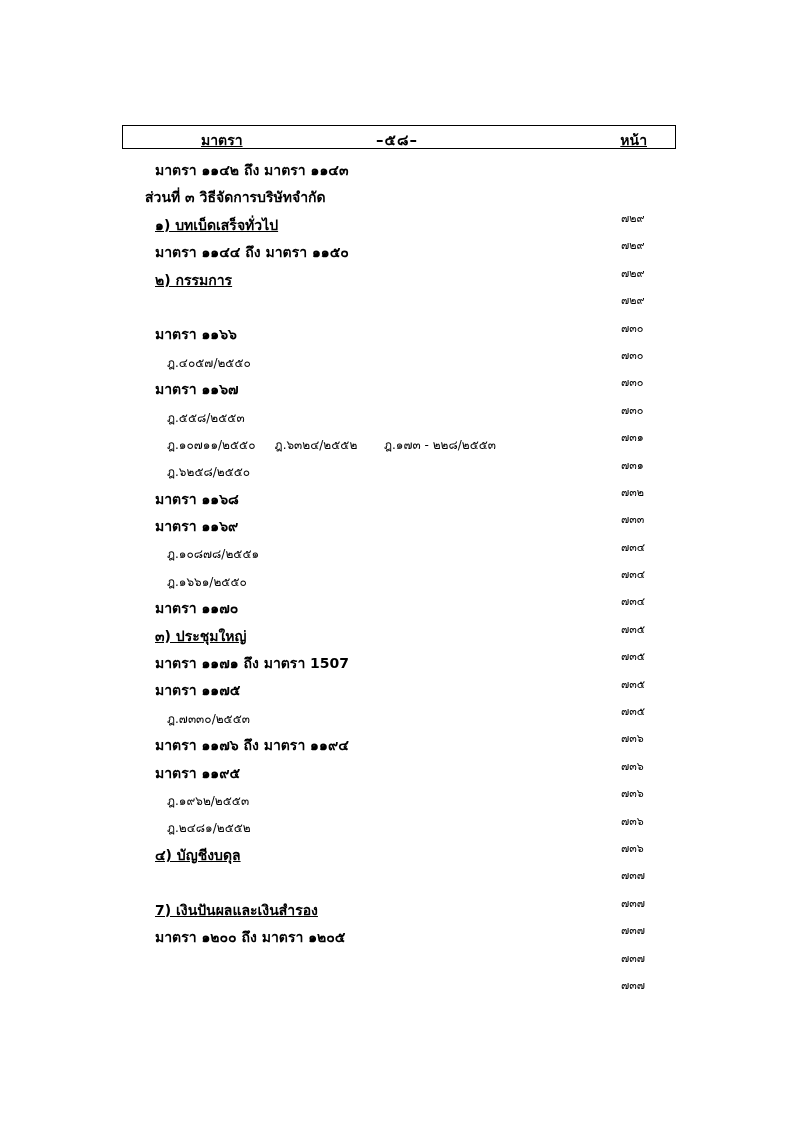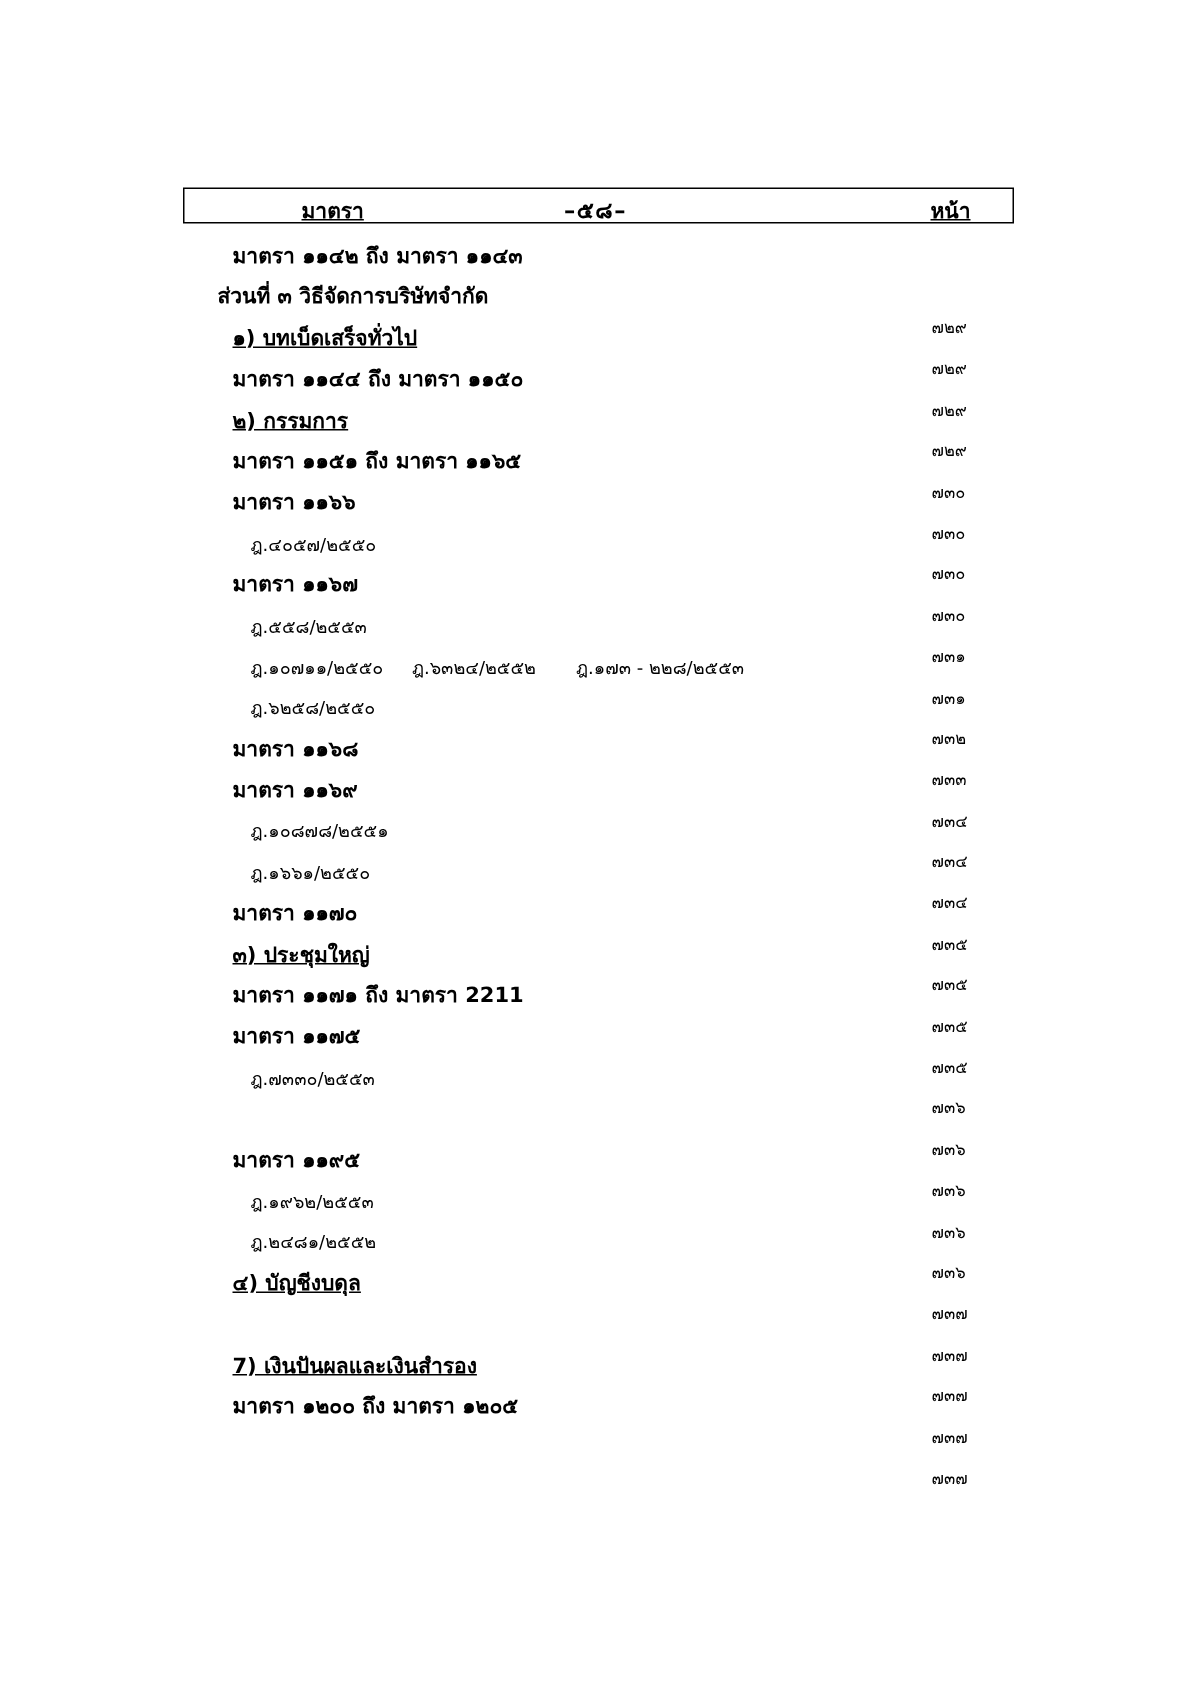--- a/index.html
+++ b/index.html
@@ -62,21 +62,20 @@
     </div>
     <div class="row lvl-article">
       <span class="label">มาตรา ๑๑๔๔ ถึง มาตรา ๑๑๕๐</span>
       <span class="page">๗๒๙</span>
     </div>
     <div class="row lvl-section">
       <span class="label">๒) กรรมการ</span>
       <span class="page">๗๓๐</span>
     </div>
     <div class="row lvl-article">
-      <span class="label">มาตรา ๑๑๕๑ ถึง มาตรา ๑๑๖๕</span>
       <span class="page">๗๓๐</span>
     </div>
     <div class="row lvl-article">
       <span class="label">มาตรา ๑๑๖๖</span>
       <span class="page">๗๓๐</span>
     </div>
     <div class="row lvl-case">
       <span class="label">ฎ.๔๐๕๗/๒๕๕๐</span>
       <span class="page">๗๓๐</span>
     </div>
@@ -114,32 +113,33 @@
     </div>
     <div class="row lvl-article">
       <span class="label">มาตรา ๑๑๗๐</span>
       <span class="page">๗๓๕</span>
     </div>
     <div class="row lvl-section">
       <span class="label">๓) ประชุมใหญ่</span>
       <span class="page">๗๓๕</span>
     </div>
     <div class="row lvl-article">
-      <span class="label">มาตรา ๑๑๗๑ ถึง มาตรา 2211</span>
+      <span class="label">มาตรา ๑๑๗๑ ถึง มาตรา 1507</span>
       <span class="page">๗๓๕</span>
     </div>
     <div class="row lvl-article">
       <span class="label">มาตรา ๑๑๗๕</span>
       <span class="page">๗๓๖</span>
     </div>
     <div class="row lvl-case">
       <span class="label">ฎ.๗๓๓๐/๒๕๕๓</span>
       <span class="page">๗๓๖</span>
     </div>
     <div class="row lvl-article">
+      <span class="label">มาตรา ๑๑๗๖ ถึง มาตรา ๑๑๙๔</span>
       <span class="page">๗๓๖</span>
     </div>
     <div class="row lvl-article">
       <span class="label">มาตรา ๑๑๙๕</span>
       <span class="page">๗๓๖</span>
     </div>
     <div class="row lvl-case">
       <span class="label">ฎ.๑๙๖๒/๒๕๕๓</span>
       <span class="page">๗๓๖</span>
     </div>

